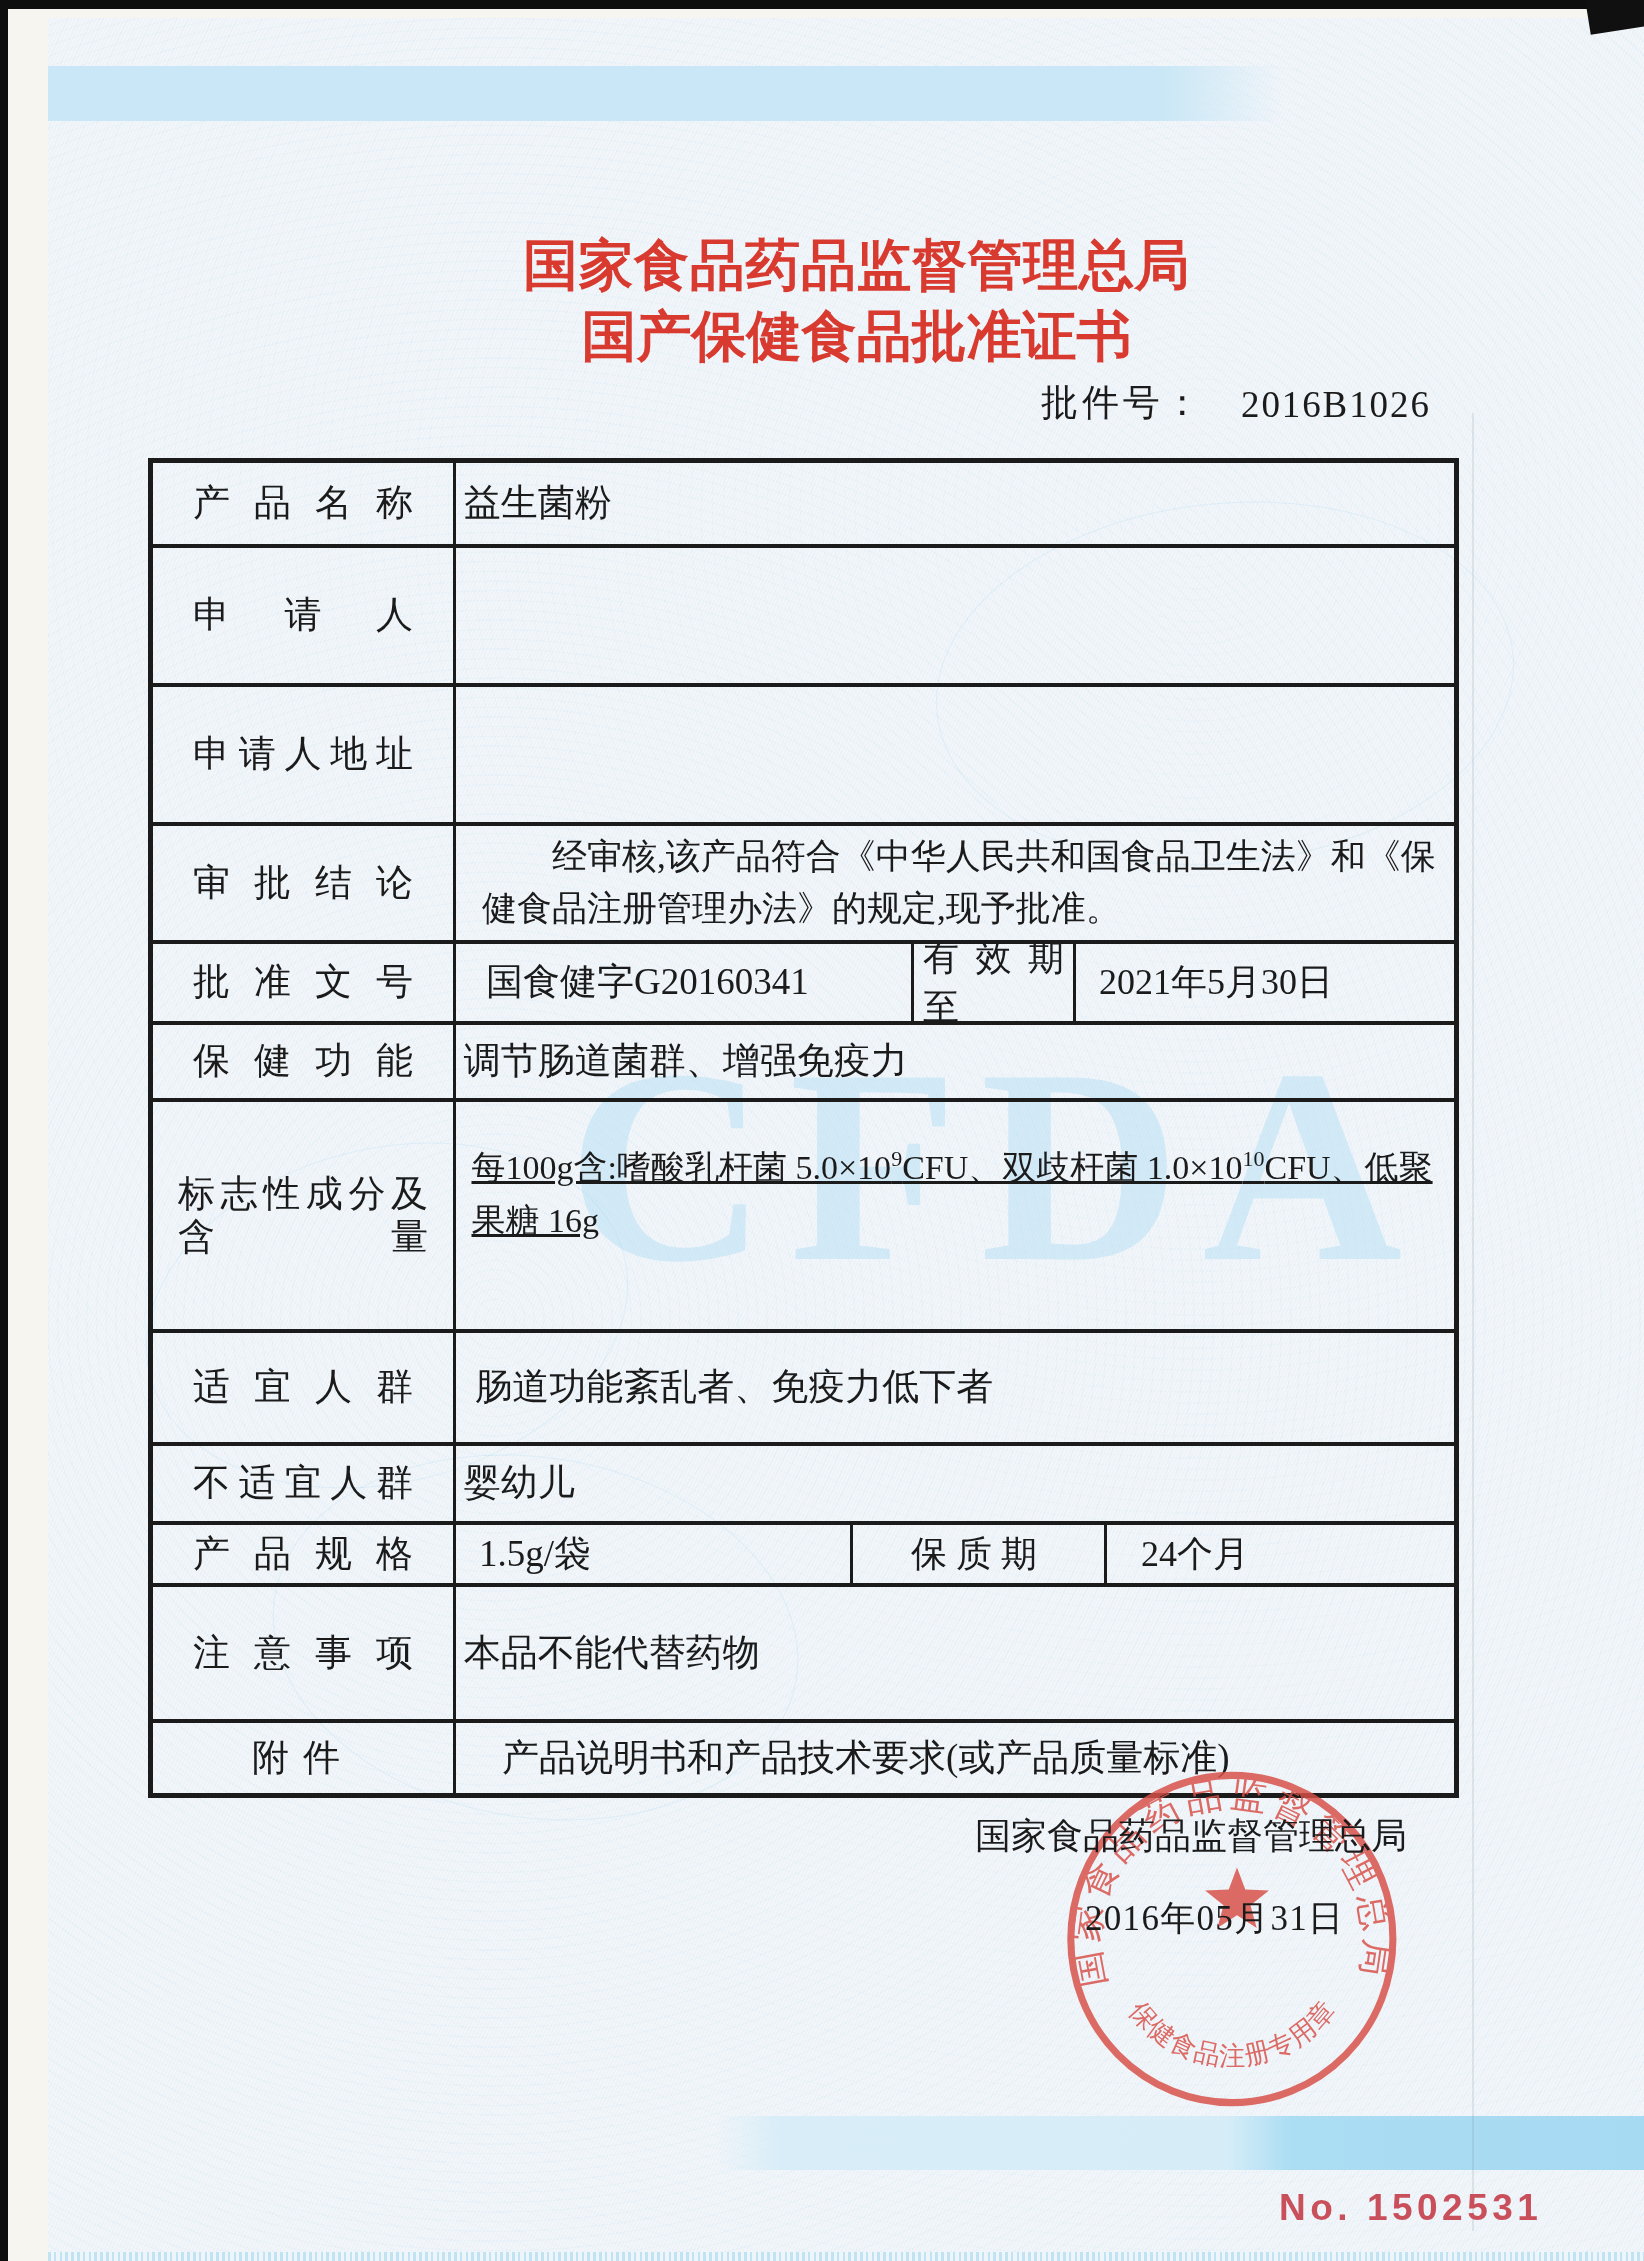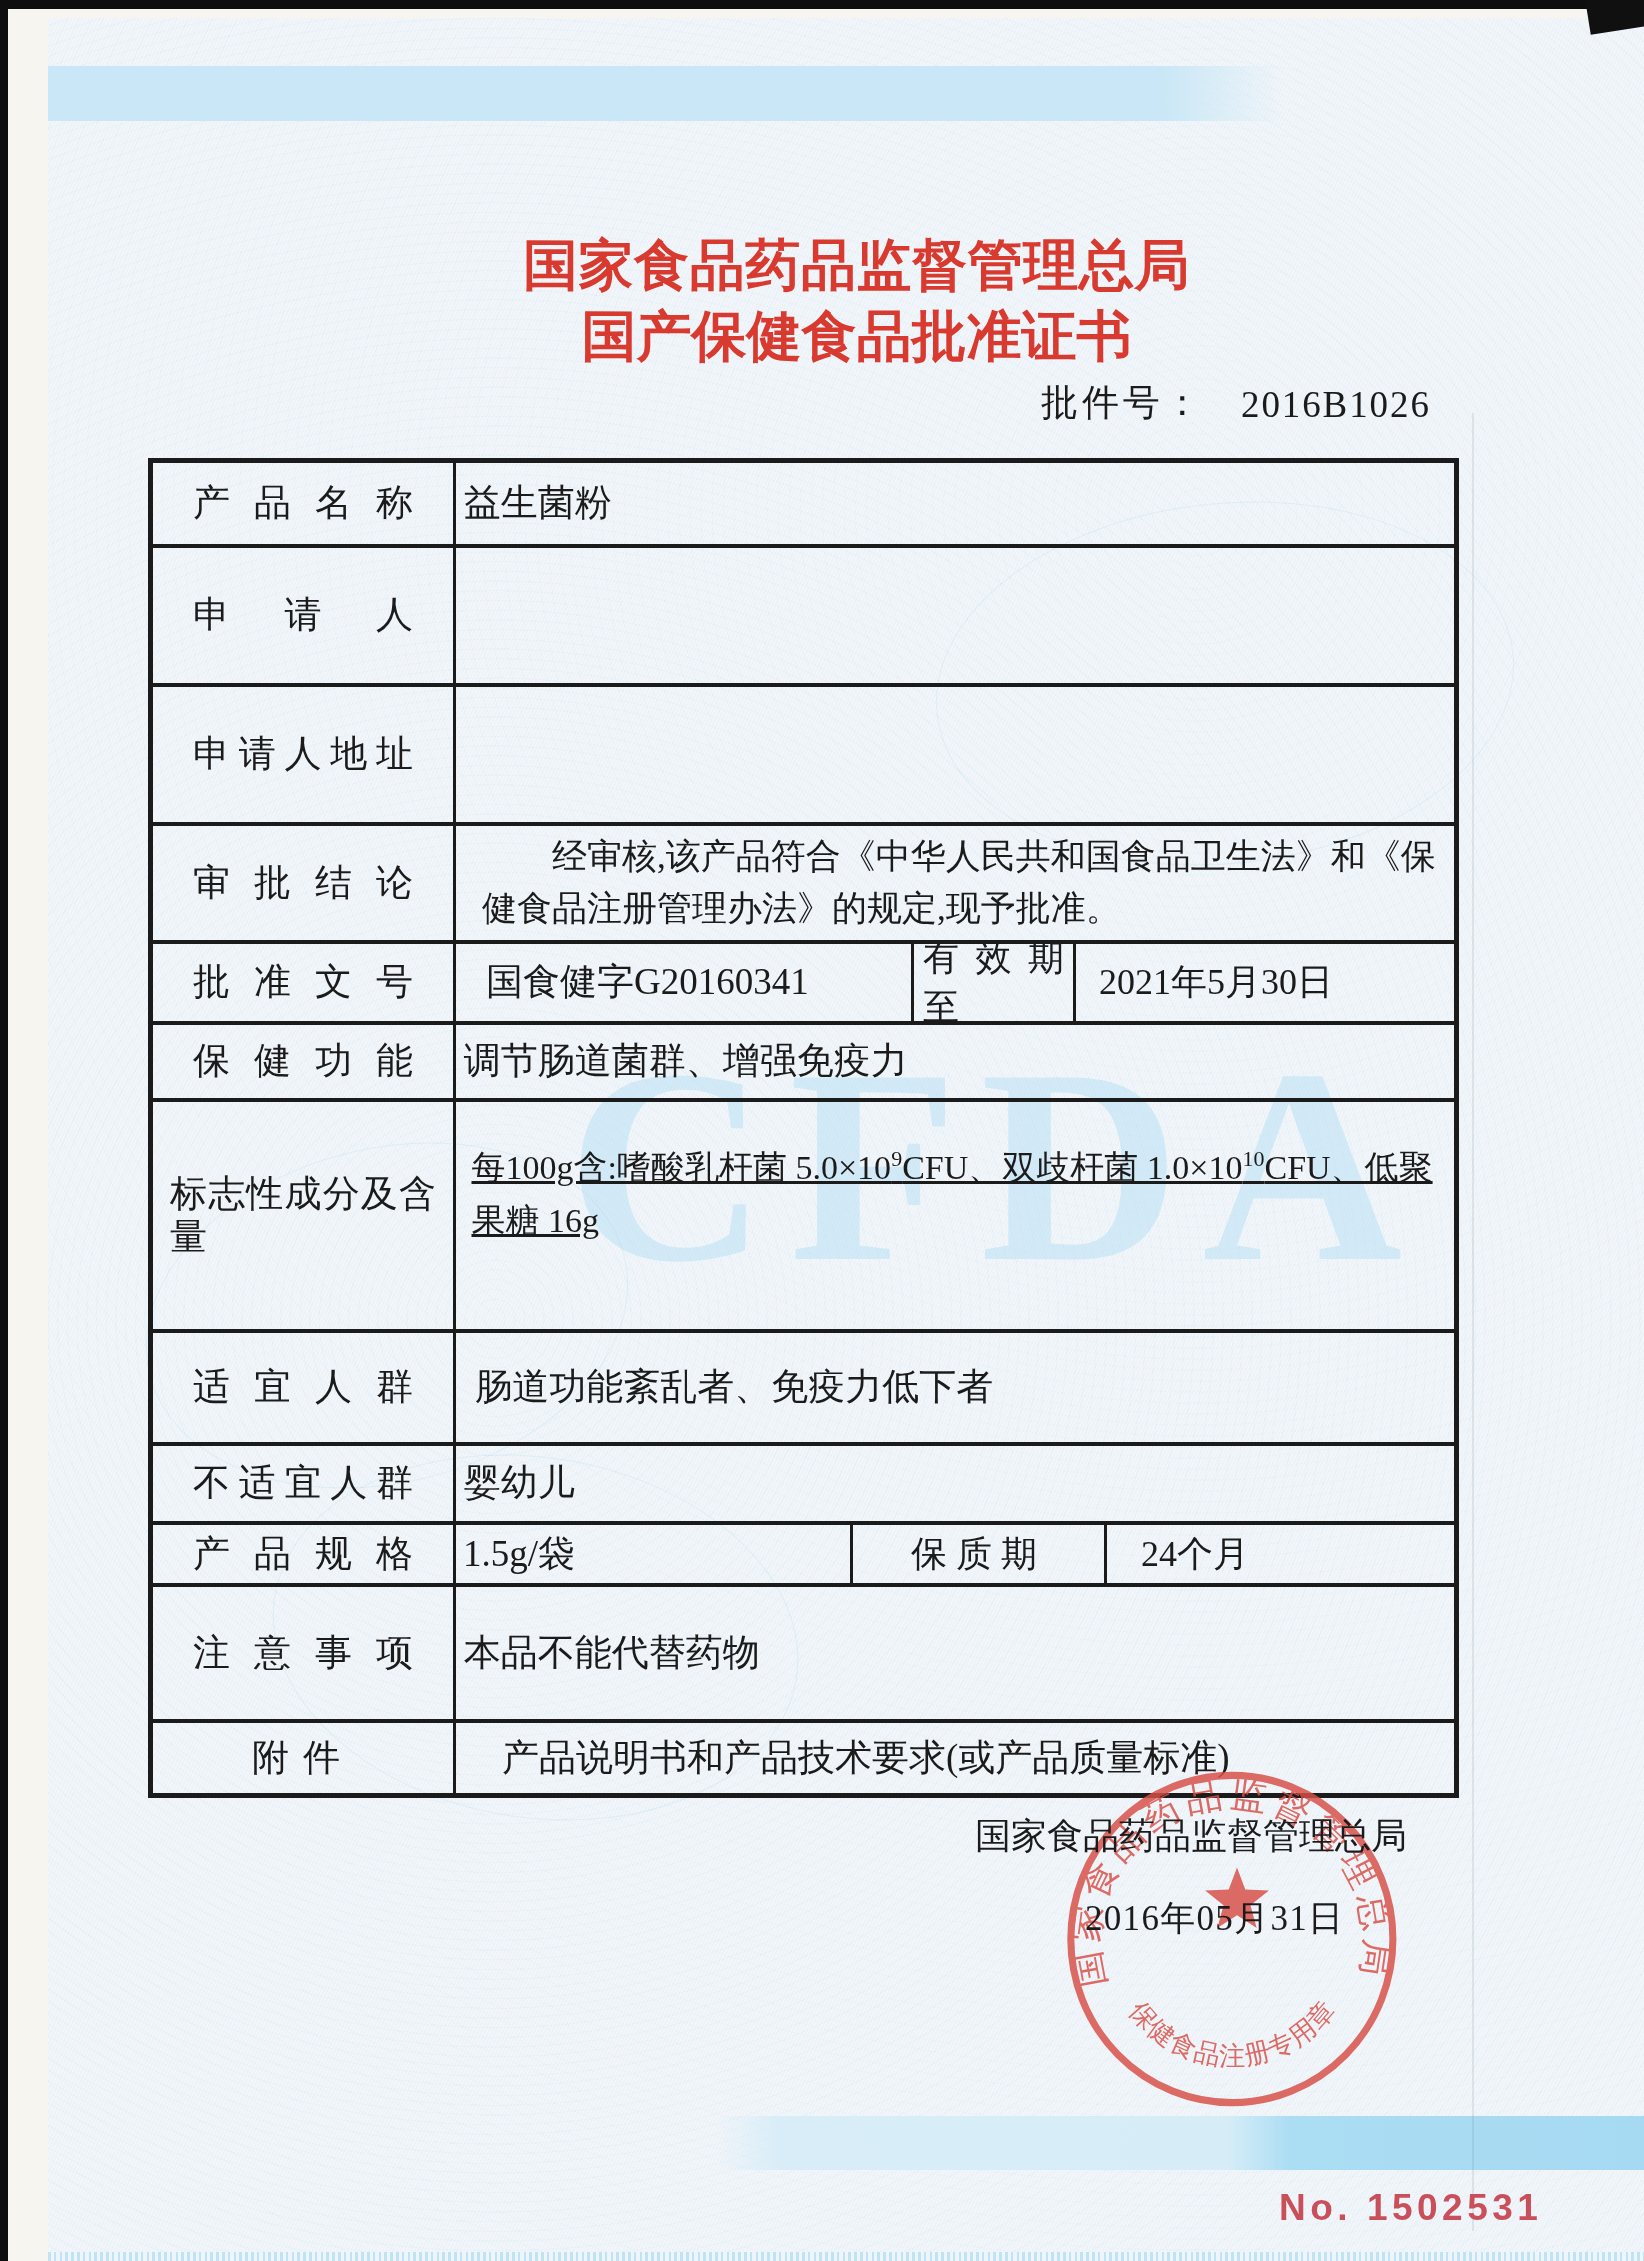--- a/index.html
+++ b/index.html
@@ -50,21 +50,21 @@
 
   .approval-line{position:absolute;z-index:2;font-size:37px;line-height:1;}
   .approval-label{left:1041px;top:384px;letter-spacing:3.9px;}
   .approval-value{left:1241px;top:386px;letter-spacing:1.9px;}
 
   .cert-table{position:absolute;left:148px;top:458px;width:1311px;border:5.8px solid var(--ink);z-index:2;}
   .trow{display:flex;border-top:4.5px solid var(--ink);}
   .trow:first-child{border-top:none;}
   .lbl{flex:0 0 303px;width:303px;border-right:3.9px solid var(--ink);display:flex;align-items:center;font-size:37px;}
   .lbl>span{display:inline-block;width:100%;text-align:justify;text-align-last:justify;padding:0 40px;line-height:1.15;}
-  .lbl.tight>span{padding:0 17px;}
+  .lbl.tight>span{padding:0 25px;}
   .lbl.center>span{text-align:center;text-align-last:center;letter-spacing:14px;padding:0 6.4px;}
   .val{flex:1;display:flex;align-items:center;font-size:37px;line-height:1.3;padding-left:7.7px;}
   .sub{border-left:3.9px solid var(--ink);display:flex;align-items:center;font-size:36px;}
   .sub-lbl>span{display:inline-block;width:100%;text-align:justify;text-align-last:justify;padding:0 9px;}
   .pre{white-space:pre-line;}
   .conclusion{font-size:35px;line-height:1.5;padding-left:26px;padding-right:3.9px;}
   .components{display:block;padding:40px 11.6px 0 15.5px;font-size:34px;line-height:1.55;text-decoration:underline;}
   .sup{font-size:22px;position:relative;top:-13px;}
 
   .footer-authority{position:absolute;left:975px;top:1818px;font-size:36px;line-height:1;z-index:5;}
@@ -169,21 +169,21 @@
     <div class="lbl">
         <span>不适宜人群</span>
       </div>
     <div class="val">婴幼儿</div>
   </div>
 
   <div class="trow" style="height:62px">
     <div class="lbl">
         <span>产品规格</span>
       </div>
-    <div class="val" style="flex:0 0 394px;padding-left:7px">1.5g/袋</div>
+    <div class="val" style="flex:0 0 394px;padding-left:23px">1.5g/袋</div>
     <div class="sub" style="flex:0 0 254px;justify-content:center;letter-spacing:9px">保质期</div>
     <div class="sub" style="flex:1;padding-left:34px">24个月</div>
   </div>
 
   <div class="trow" style="height:136px">
     <div class="lbl">
         <span>注意事项</span>
       </div>
     <div class="val">本品不能代替药物</div>
   </div>

